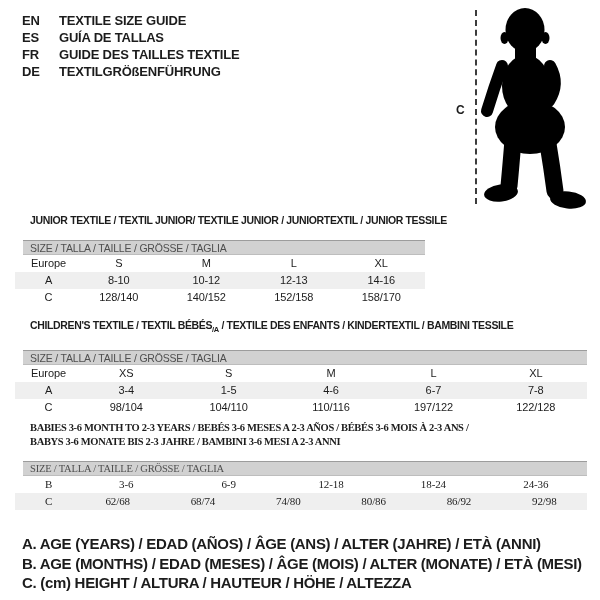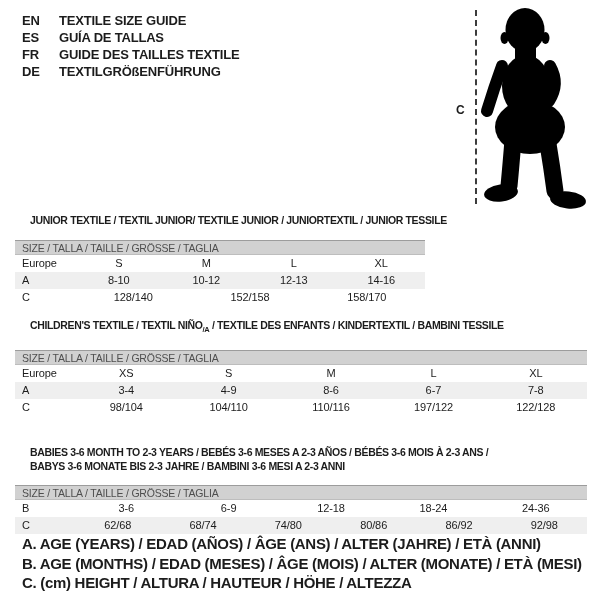--- a/index.html
+++ b/index.html
@@ -30,36 +30,37 @@
   .sec-title .sub { font-size:7.5px; vertical-align:sub; }
   .tbl { background:#fff; }
   .size-bar {
     height:15px; line-height:14px;
     background:#d1d1d1; color:#4e4e4e;
     font-size:10.5px; letter-spacing:-0.2px;
     padding-left:7px;
     border-top:1px solid #9c9c9c;
     border-bottom:1px solid #bdbdbd;
     white-space:nowrap;
+    margin-left:8px;
   }
   .trow { display:flex; height:17px; line-height:17px; font-size:11px; letter-spacing:-0.1px; }
   .trow.shaded { background:#efefef; }
-  .tlabel { width:60px; flex:0 0 60px; padding-left:7px; text-align:left; }
+  .tlabel { width:60px; flex:0 0 60px; padding-left:7px; text-align:center; }
   .tcell { flex:1 1 0; text-align:center; }
 
   
   .footnotes { position:absolute; left:22px; top:534px; }
   .footnote { font-weight:bold; font-size:15px; letter-spacing:-0.3px; line-height:19.5px; white-space:nowrap; }
 
   
   #sec-junior   { top:213px; width:410px; }
   #sec-junior   .tbl { margin-top:13px; width:410px; }
   #sec-children { top:318px; width:572px; }
   #sec-children .tbl { margin-top:13px; width:572px; }
-  #sec-babies   { top:445px; width:572px; }
+  #sec-babies   { top:421px; width:572px;font-family:Liberation Serif, serif; }
   #sec-babies   .tbl { margin-top:12px; width:572px; }
 </style>
 </head>
 <body>
 
 <div class="page">
 
   <div class="lang-list">
     <div class="lang-row">
       <span class="lang-code">EN</span>
@@ -120,43 +121,44 @@
       <div class="trow shaded">
         <span class="tlabel">A</span>
         <span class="tcell">8-10</span>
         <span class="tcell">10-12</span>
         <span class="tcell">12-13</span>
         <span class="tcell">14-16</span>
       </div>
       <div class="trow">
         <span class="tlabel">C</span>
         <span class="tcell">128/140</span>
+        <span class="tcell">140/152</span>
         <span class="tcell">152/158</span>
         <span class="tcell">158/170</span>
       </div>
     </div>
   </div>
 
   <div class="sec" id="sec-children">
-    <div class="sec-title"><span>CHILDREN'S TEXTILE / TEXTIL NIÑO</span><span class="sub">/A</span><span> / TEXTILE DES ENFANTS / KINDERTEXTIL / BAMBINI TESSILE</span></div>
+    <div class="sec-title"><span>CHILDREN'S TEXTILE / TEXTIL BÉBÉS</span><span class="sub">/A</span><span> / TEXTILE DES ENFANTS / KINDERTEXTIL / BAMBINI TESSILE</span></div>
     <div class="tbl">
       <div class="size-bar">SIZE / TALLA / TAILLE / GRÖSSE / TAGLIA</div>
       <div class="trow">
         <span class="tlabel">Europe</span>
         <span class="tcell">XS</span>
         <span class="tcell">S</span>
         <span class="tcell">M</span>
         <span class="tcell">L</span>
         <span class="tcell">XL</span>
       </div>
       <div class="trow shaded">
         <span class="tlabel">A</span>
         <span class="tcell">3-4</span>
-        <span class="tcell">4-9</span>
-        <span class="tcell">8-6</span>
+        <span class="tcell">1-5</span>
+        <span class="tcell">4-6</span>
         <span class="tcell">6-7</span>
         <span class="tcell">7-8</span>
       </div>
       <div class="trow">
         <span class="tlabel">C</span>
         <span class="tcell">98/104</span>
         <span class="tcell">104/110</span>
         <span class="tcell">110/116</span>
         <span class="tcell">197/122</span>
         <span class="tcell">122/128</span>

